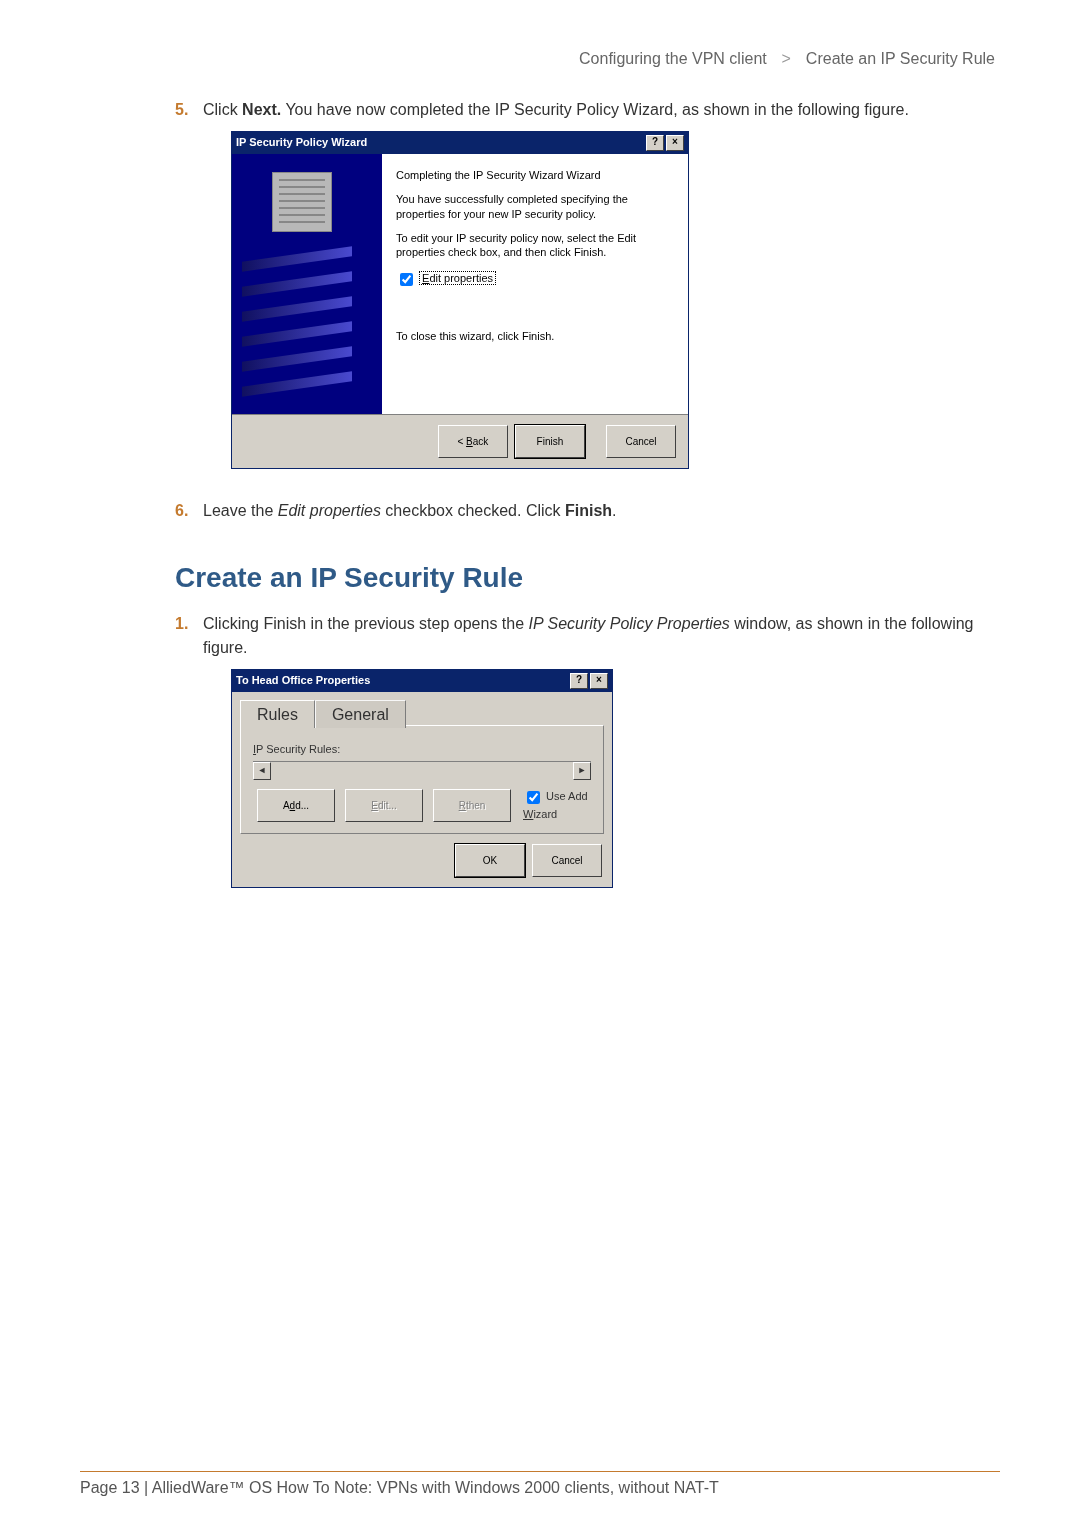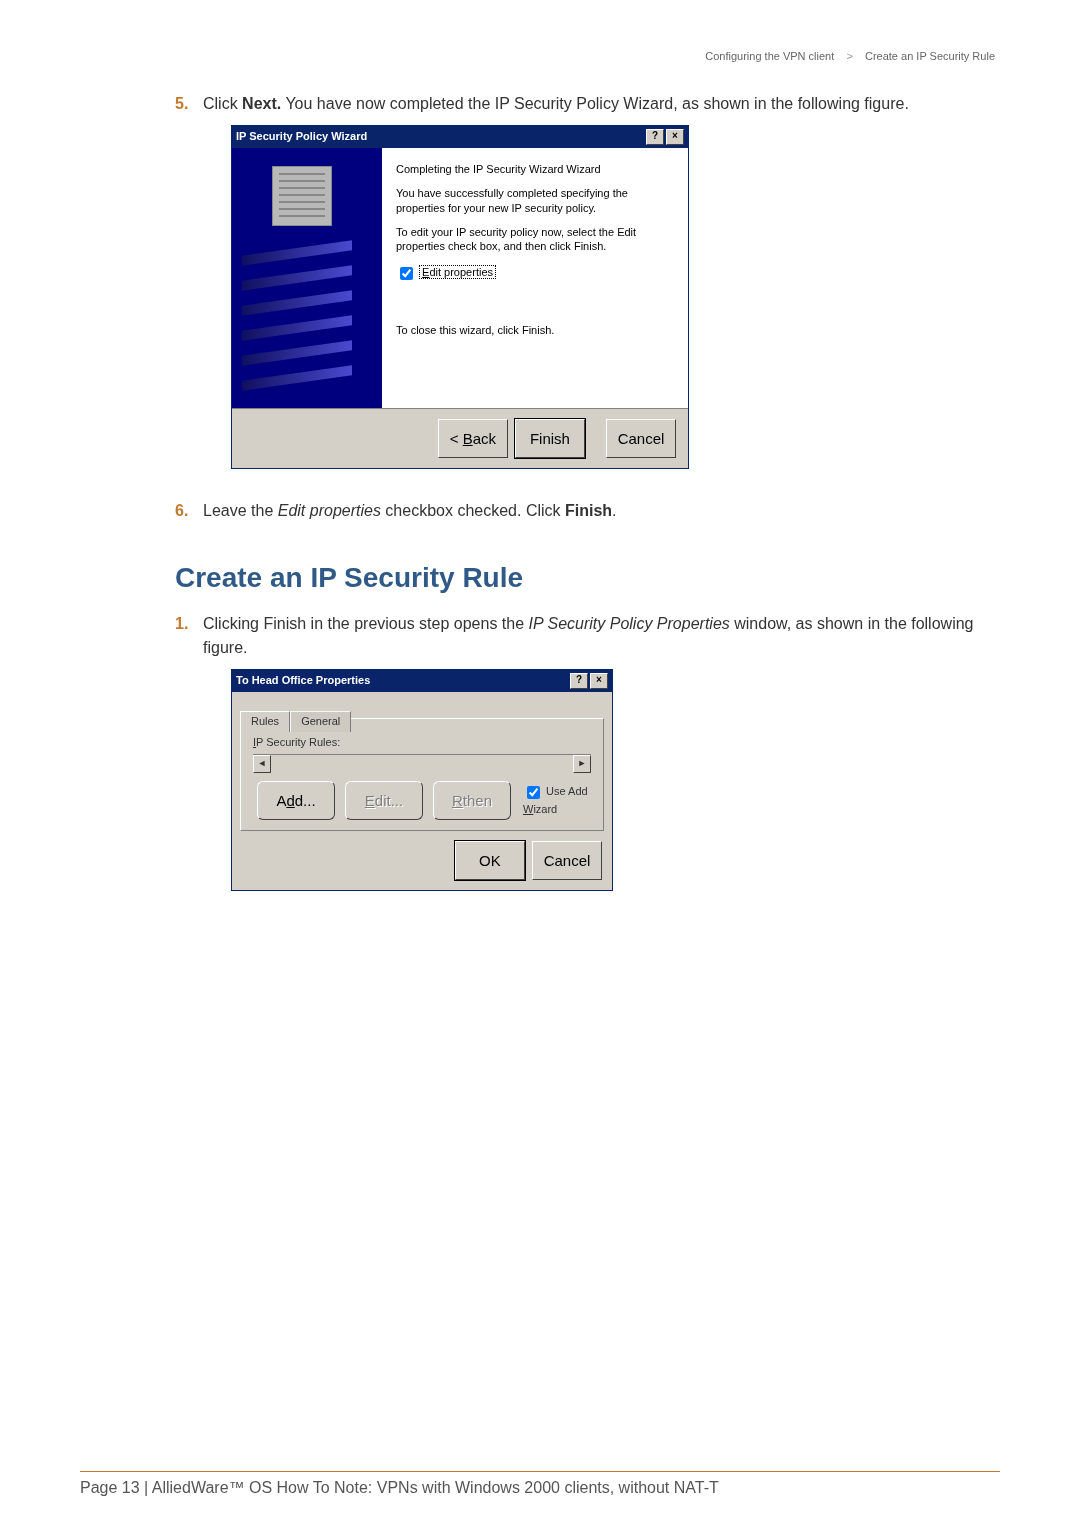--- a/index.html
+++ b/index.html
@@ -10,21 +10,21 @@
     width: 1080px;
     height: 1527px;
     position: relative;
     color: #333;
   }
   .page {
     padding: 50px 80px 30px 175px;
   }
   .breadcrumb {
     text-align: right;
-    font-size: 11px;
+    font-size: 16px;
     color: #666;
     margin-bottom: 30px;
     padding-right: 5px;
   }
   .breadcrumb .sep { color: #999; margin: 0 6px; }
   ol.steps {
     list-style: none;
     padding: 0;
     margin: 0;
   }
@@ -119,40 +119,40 @@
   .wizchk label u { text-decoration: underline; }
   .btnrow {
     background:#d4d0c8;
     padding: 10px 12px;
     text-align:right;
     border-top:1px solid #808080;
   }
   .btn {
     min-width: 70px;
     padding: 10px 10px;
-    font-size:15px;
+    font-size:10px;
     background:#d4d0c8;
     border:1px solid #fff;
     border-right-color:#404040; border-bottom-color:#404040;
     margin-left:4px;
     color:#000;
   }
   .btn u { text-decoration: underline; }
   .btn.default { box-shadow: 0 0 0 1px #000; }
 
   
   .propbody { background:#d4d0c8; padding:6px 8px 10px 8px; }
   .tabs { display:flex; gap:0; margin-bottom:-1px; }
   .tab {
-    padding:2px 10px; font-size:11px;
+    padding:2px 16px; font-size:16px;
     background:#d4d0c8;
     border:1px solid #fff;
     border-bottom:none;
     border-right-color:#808080;
-    position:relative; top:13px;
+    position:relative; top:2px;
   }
   .tab.inactive { border-top-color:#fff; background:#d4d0c8; filter:brightness(0.97); }
   .tabpanel {
     border:1px solid #fff;
     border-right-color:#808080; border-bottom-color:#808080;
     padding: 12px 12px 10px 12px;
     background:#d4d0c8;
   }
   .iconrow { display:flex; gap:10px; align-items:flex-start; margin-bottom:16px; }
   .iconrow .ico{
@@ -185,21 +185,21 @@
   .hscroll {
     display:flex; justify-content:space-between;
     background:#d4d0c8; height:16px;
     border-top:1px solid #808080;
   }
   .hscroll .arr{
     width:16px;height:16px;text-align:center;line-height:14px;font-size:9px;
     border:1px solid #fff; border-right-color:#404040; border-bottom-color:#404040;
   }
   .addrow { display:flex; gap:6px; align-items:center; margin-top:10px; }
-  .addrow .btn { min-width:78px;border-radius:6px; }
+  .addrow .btn { min-width:78px; }
   .addrow .btn.dis { color:#808080; text-shadow:1px 1px #fff; }
   .addrow .spacer{flex:1;}
   .addrow .wiz { font-size:11px; }
   .addrow .wiz input{vertical-align:middle;}
   .addrow .wiz u{text-decoration:underline;}
   .okrow { text-align:right; padding:10px 2px 0 0; }
 
   .footer-line {
     position:absolute;
     left:80px; right:80px; bottom:55px;

